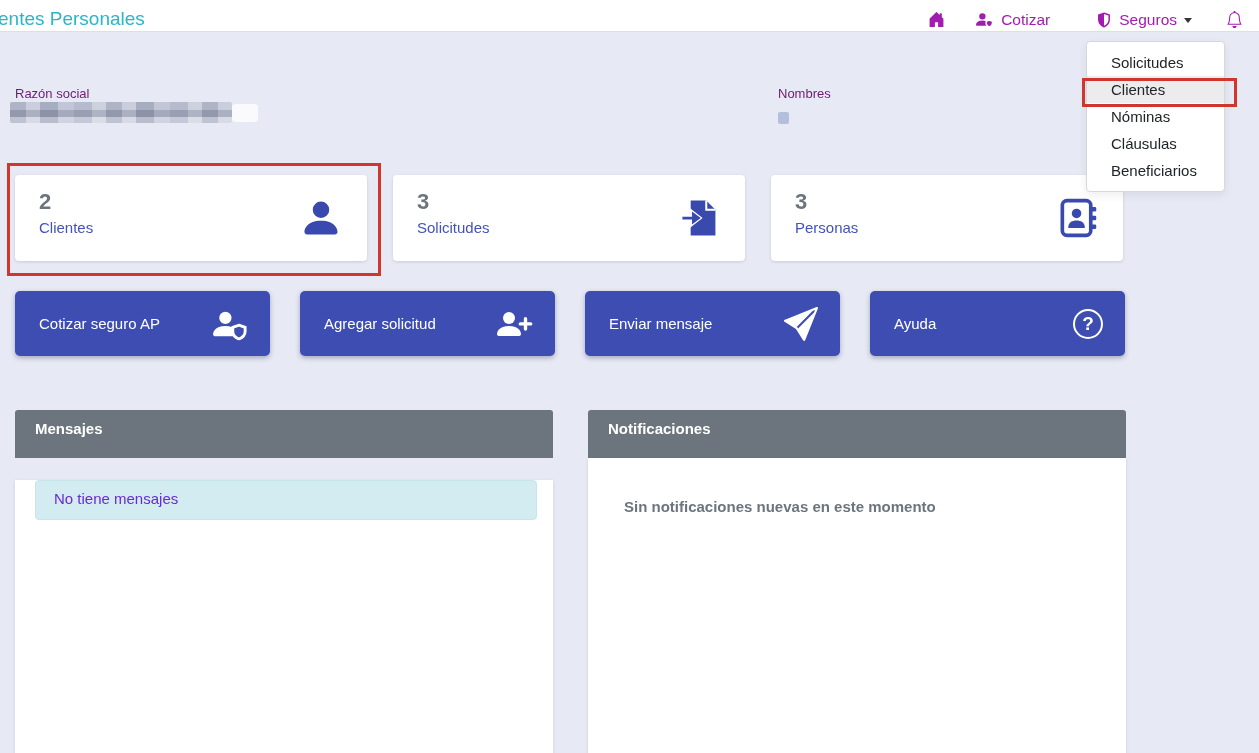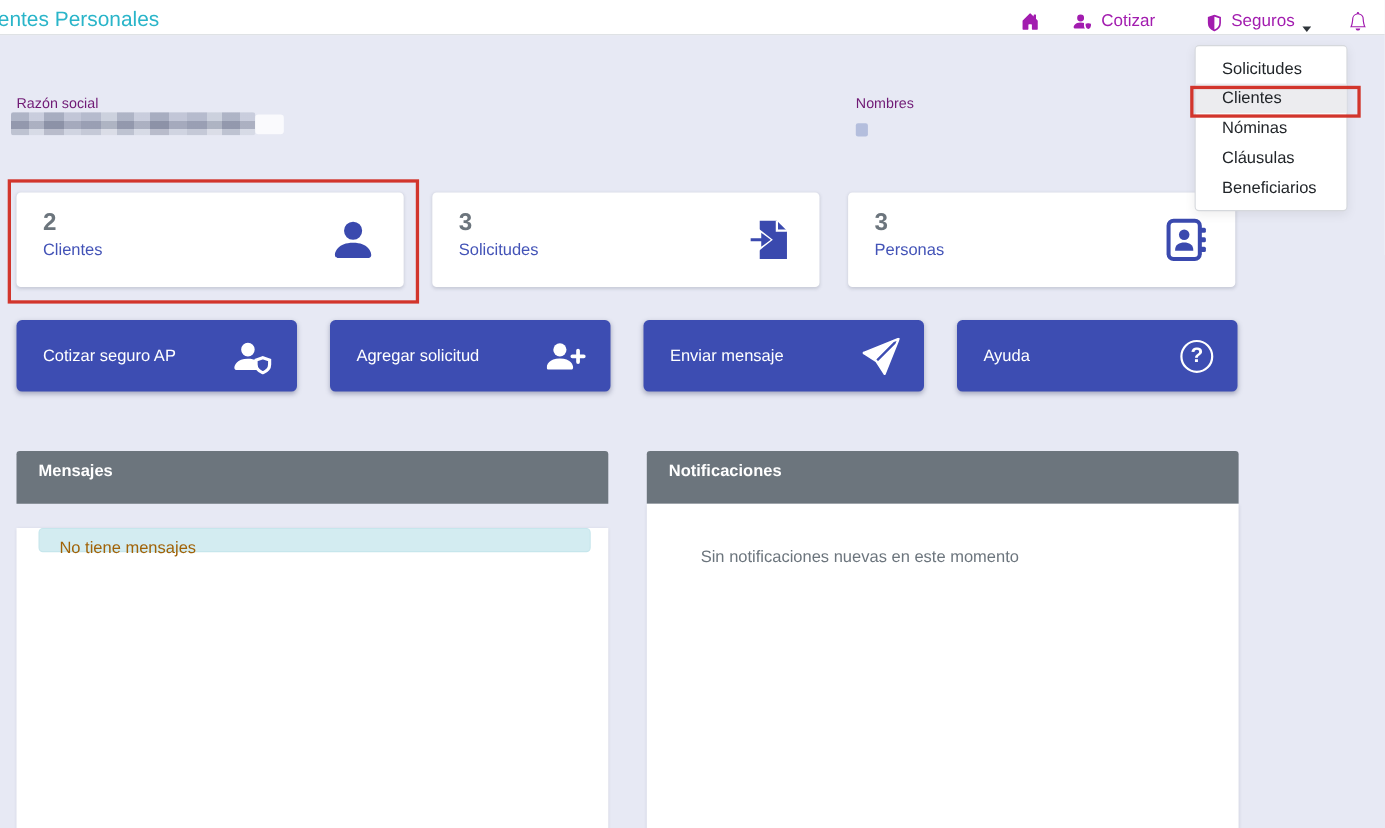--- a/index.html
+++ b/index.html
@@ -7,21 +7,21 @@
   body { font-family:"Liberation Sans", sans-serif; }
   .screen { position:relative; width:1259px; height:753px; background:#E7E9F4; overflow:hidden; }
 
   
   .navbar { position:absolute; top:0; left:0; width:1259px; height:32px; background:#fff; border-bottom:1px solid #dcdfe3; z-index:10; }
   .brand { position:absolute; left:-2px; top:0; height:39px; line-height:38px; font-size:19px; color:#2AB5C9; white-space:nowrap; }
   .nav-right { position:absolute; right:16px; top:0; height:39px; display:flex; align-items:center; color:#2f353a; }
   .nav-link { display:flex; align-items:center; color:#a21caf; cursor:pointer; font-size:15.5px; }
   .nav-link svg { display:block; }
   .nav-link .nav-label { margin-left:7px; }
-  .ml30 { margin-left:30px; } .ml46 { margin-left:46px;align-items:flex-end; } .ml34 { margin-left:34px; }
+  .ml30 { margin-left:30px; } .ml46 { margin-left:46px; } .ml34 { margin-left:34px; }
   .caret { width:0; height:0; border-left:4.5px solid transparent; border-right:4.5px solid transparent; border-top:5px solid #2f353a; margin-left:7px; margin-top:2px; }
 
   
   .dropdown { position:absolute; left:1086px; top:41px; width:139px; background:#fff; border:1px solid #d5d8dc; border-radius:4px; padding:7px 0; box-shadow:0 3px 10px rgba(0,0,0,.07); z-index:30; }
   .dd-item { padding:5px 10px 5px 24px; font-size:15px; color:#212529; cursor:pointer; }
   .dd-item.active { background:#ececef; }
 
   
   .annotation { position:absolute; border:3px solid #D2352C; background:transparent; pointer-events:none; }
   .anno-clientes { left:1082px; top:78px; width:155px; height:29px; z-index:40; }
@@ -51,22 +51,22 @@
   .action-btn { position:relative; height:65px; background:#3D4DB2; border-radius:5px; box-shadow:0 2px 5px rgba(40,45,90,.35); color:#fff; cursor:pointer; display:flex; align-items:center; padding-left:24px; }
   .action-label { font-size:15px; color:#fff; }
   .action-icon { position:absolute; right:22px; top:50%; transform:translateY(-50%); color:#fff; line-height:0; }
   .q-circle { width:30px; height:30px; border:2.5px solid #fff; border-radius:50%; display:flex; align-items:center; justify-content:center; font-size:19px; font-weight:bold; color:#fff; }
 
   
   .panel { position:absolute; top:410px; width:538px; }
   .panel-1 { left:15px; } .panel-2 { left:588px; }
   .panel-header { height:48px; background:#6C757D; border-radius:3px 3px 0 0; color:#fff; font-size:15px; font-weight:bold; line-height:38px; padding-left:20px; }
   .panel-body { background:#fff; height:306px; box-shadow:0 1px 3px rgba(60,64,90,.15); }
-  .alert-info { margin:22px 16px 0 20px; height:22px; background:#D3ECF1; border:1px solid #c6e6ec; border-radius:4px; color:#a16207; font-size:15px; line-height:36px; padding-left:18px; }
-  .notif-empty { padding:40px 20px 0 36px; font-size:15px; font-weight:normal; color:#6c757d;margin-left:13px; }
+  .alert-info { margin:22px 16px 0 20px; height:40px; background:#D3ECF1; border:1px solid #c6e6ec; border-radius:4px; color:#6d28d9; font-size:15px; line-height:36px; padding-left:18px; }
+  .notif-empty { padding:40px 20px 0 36px; font-size:15px; font-weight:bold; color:#6c757d; }
 </style>
 </head>
 <body>
 
 <div class="screen">
 
   <header class="navbar">
     <div class="brand">entes Personales</div>
     <nav class="nav-right">
       <span class="nav-link">

